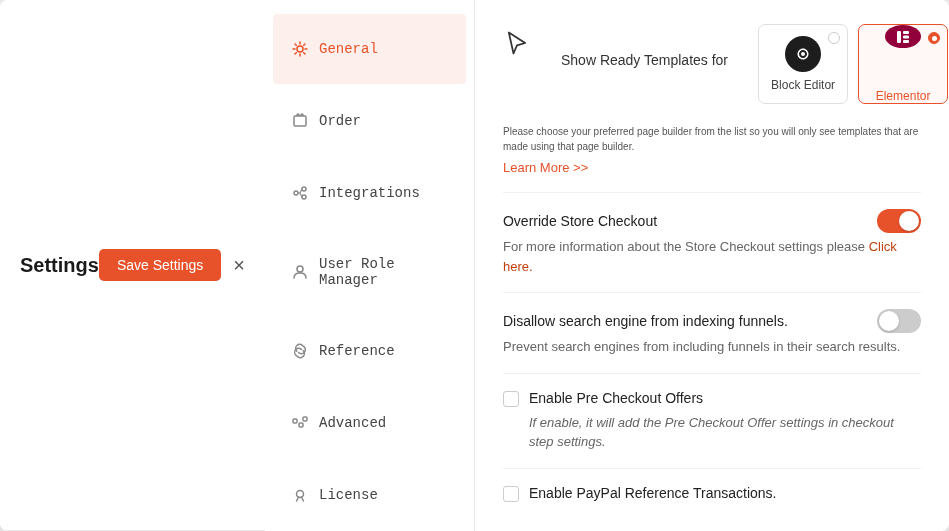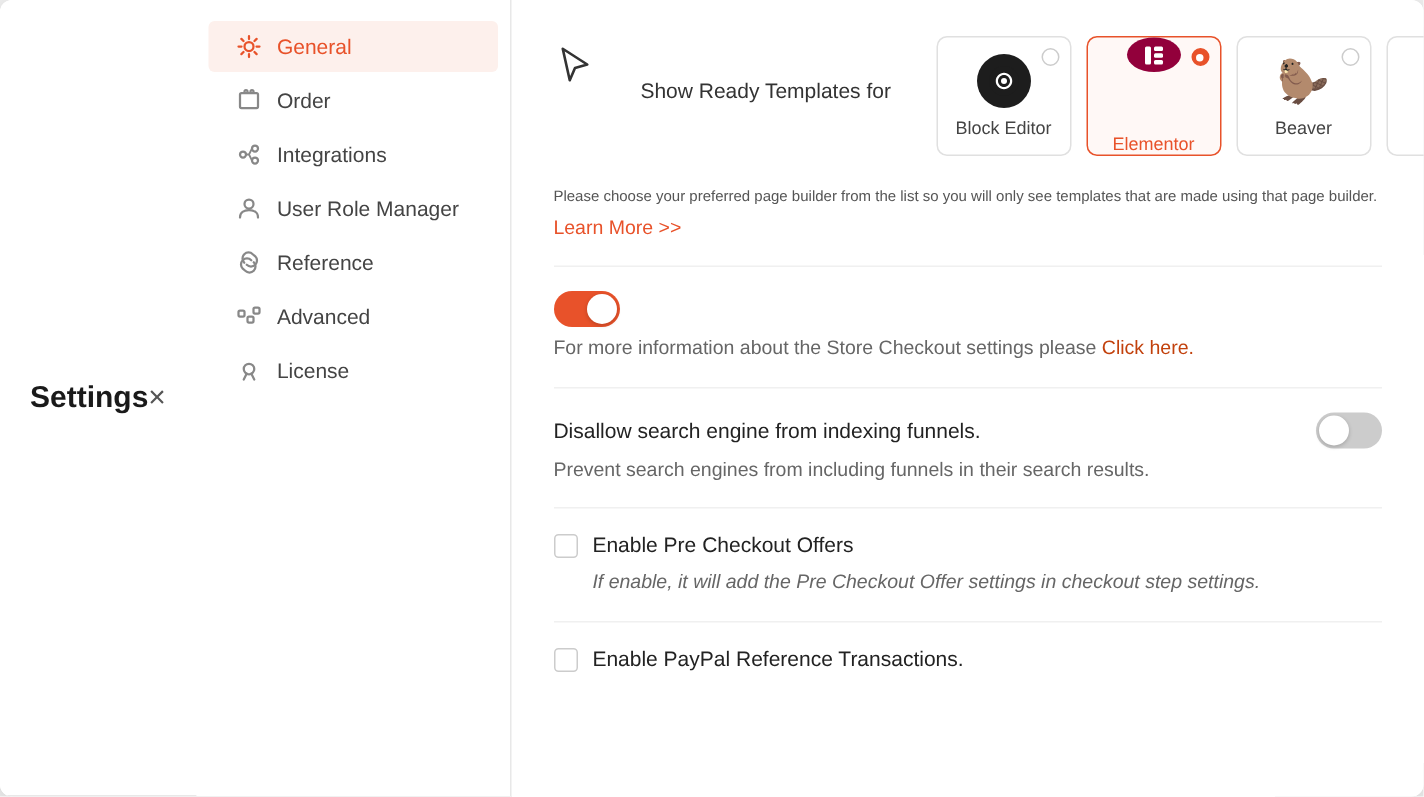--- a/index.html
+++ b/index.html
@@ -67,26 +67,27 @@
       width: 210px;
       border-right: 1px solid #e8e8e8;
       background: #fff;
       padding: 12px 0;
     }
 
     .sidebar-item {
       display: flex;
       align-items: center;
       gap: 10px;
-      padding: 8px 18px;
+      padding: 26px 18px;
       cursor: pointer;
       color: #444;
       font-size: 14px;
       border-radius: 4px;
       margin: 2px 8px;
+      font-family: Liberation Mono, monospace;
     }
 
     .sidebar-item.active {
       background: #fdf0ec;
       color: #e8522a;
     }
 
     .sidebar-item .icon {
       width: 18px;
       height: 18px;
@@ -349,20 +350,21 @@
     }
   </style>
 </head>
 <body>
 
 <div class="window">
 
   <div class="title-bar">
     <h1>Settings</h1>
     <div class="title-bar-actions">
+      <button class="save-button">Save Settings</button>
       <button class="close-button">×</button>
     </div>
   </div>
 
   <div class="body">
 
     <div class="sidebar">
       <div class="sidebar-item active">
         <span class="icon">
           <svg width="16" height="16" viewBox="0 0 16 16" fill="none">
@@ -483,20 +485,21 @@
 
       
       <p class="description-text">Please choose your preferred page builder from the list so you will only see templates that are made using that page builder.</p>
       <a class="learn-more-link" href="#">Learn More &gt;&gt;</a>
 
       <div class="divider"></div>
 
       
       <div class="setting-row">
         <div class="setting-header">
+          <span class="setting-title">Override Store Checkout</span>
           <div class="toggle on">
             <div class="toggle-knob"></div>
           </div>
         </div>
         <p class="setting-description">
           <span>For more information about the Store Checkout settings please </span><a class="click-here-link" href="#">Click here.</a>
         </p>
       </div>
 
       <div class="divider"></div>

